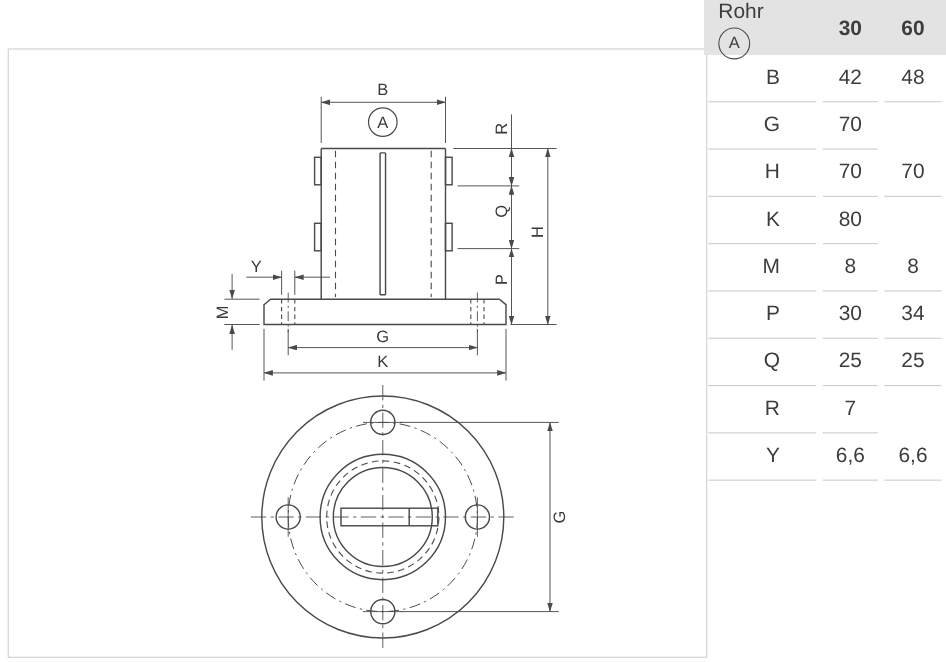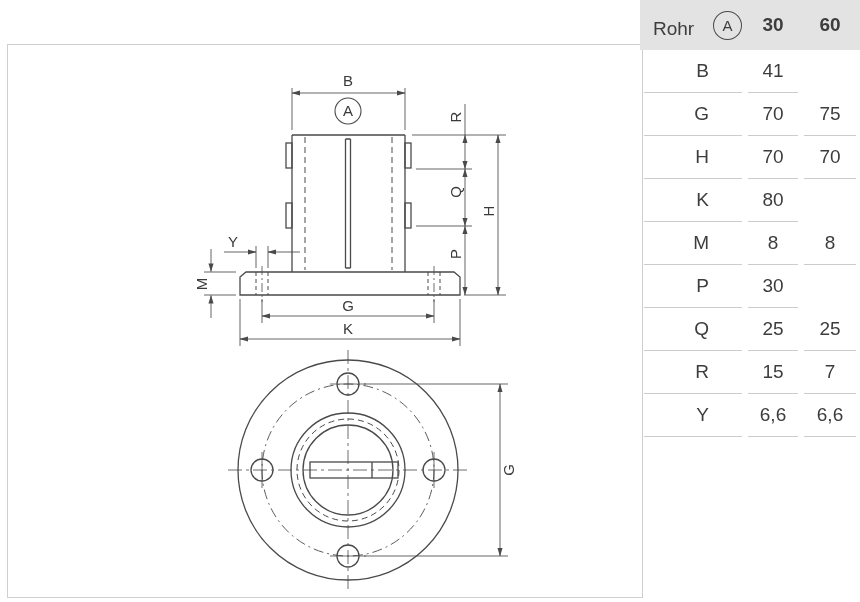--- a/index.html
+++ b/index.html
@@ -14,21 +14,21 @@
   .data-table { position:absolute; left:640px; top:0; width:220px; }
   .thead, .trow {
     display:grid; grid-template-columns:98px 50px 52px; column-gap:6px;
     padding:0 4px; box-sizing:border-box; font-size:19px;
   }
   .thead { height:50px; background:#e3e3e3; align-items:center; }
   .trow  { height:43px; }
   .trow .cell { border-bottom:1px solid #cccccc; display:flex; align-items:center; }
   .cell.label { justify-content:flex-end; padding-right:33px; }
   .cell.val   { justify-content:center; }
-  .hlabel { display:flex; align-items:flex-end; gap:19px; padding-left:9px; }
+  .hlabel { display:flex; align-items:flex-start; gap:3px; padding-left:9px;flex-direction:column; }
   .hval { text-align:center; font-weight:bold; }
   .circle-a {
     width:27px; height:27px; border:1.5px solid #4a4a4a; border-radius:50%;
     display:inline-flex; align-items:center; justify-content:center; font-size:15px;
   }
   svg text { font-family:"Liberation Sans", sans-serif; font-size:15px; fill:#3a3a3a; }
 </style>
 </head>
 <body>
 
@@ -121,53 +121,53 @@
       <span class="circle-a">
           <span>A</span>
         </span>
     </div>
     <div class="hval">30</div>
     <div class="hval">60</div>
   </div>
 
   <div class="trow">
     <div class="cell label">B</div>
-    <div class="cell val">41</div>
+    <div class="cell val">42</div>
+    <div class="cell val">48</div>
   </div>
   <div class="trow">
     <div class="cell label">G</div>
     <div class="cell val">70</div>
-    <div class="cell val">75</div>
   </div>
   <div class="trow">
     <div class="cell label">H</div>
     <div class="cell val">70</div>
     <div class="cell val">70</div>
   </div>
   <div class="trow">
     <div class="cell label">K</div>
     <div class="cell val">80</div>
   </div>
   <div class="trow">
     <div class="cell label">M</div>
     <div class="cell val">8</div>
     <div class="cell val">8</div>
   </div>
   <div class="trow">
     <div class="cell label">P</div>
     <div class="cell val">30</div>
+    <div class="cell val">34</div>
   </div>
   <div class="trow">
     <div class="cell label">Q</div>
     <div class="cell val">25</div>
     <div class="cell val">25</div>
   </div>
   <div class="trow">
     <div class="cell label">R</div>
-    <div class="cell val">15</div>
     <div class="cell val">7</div>
   </div>
   <div class="trow">
     <div class="cell label">Y</div>
     <div class="cell val">6,6</div>
     <div class="cell val">6,6</div>
   </div>
 </div>
 
 </body></html>

